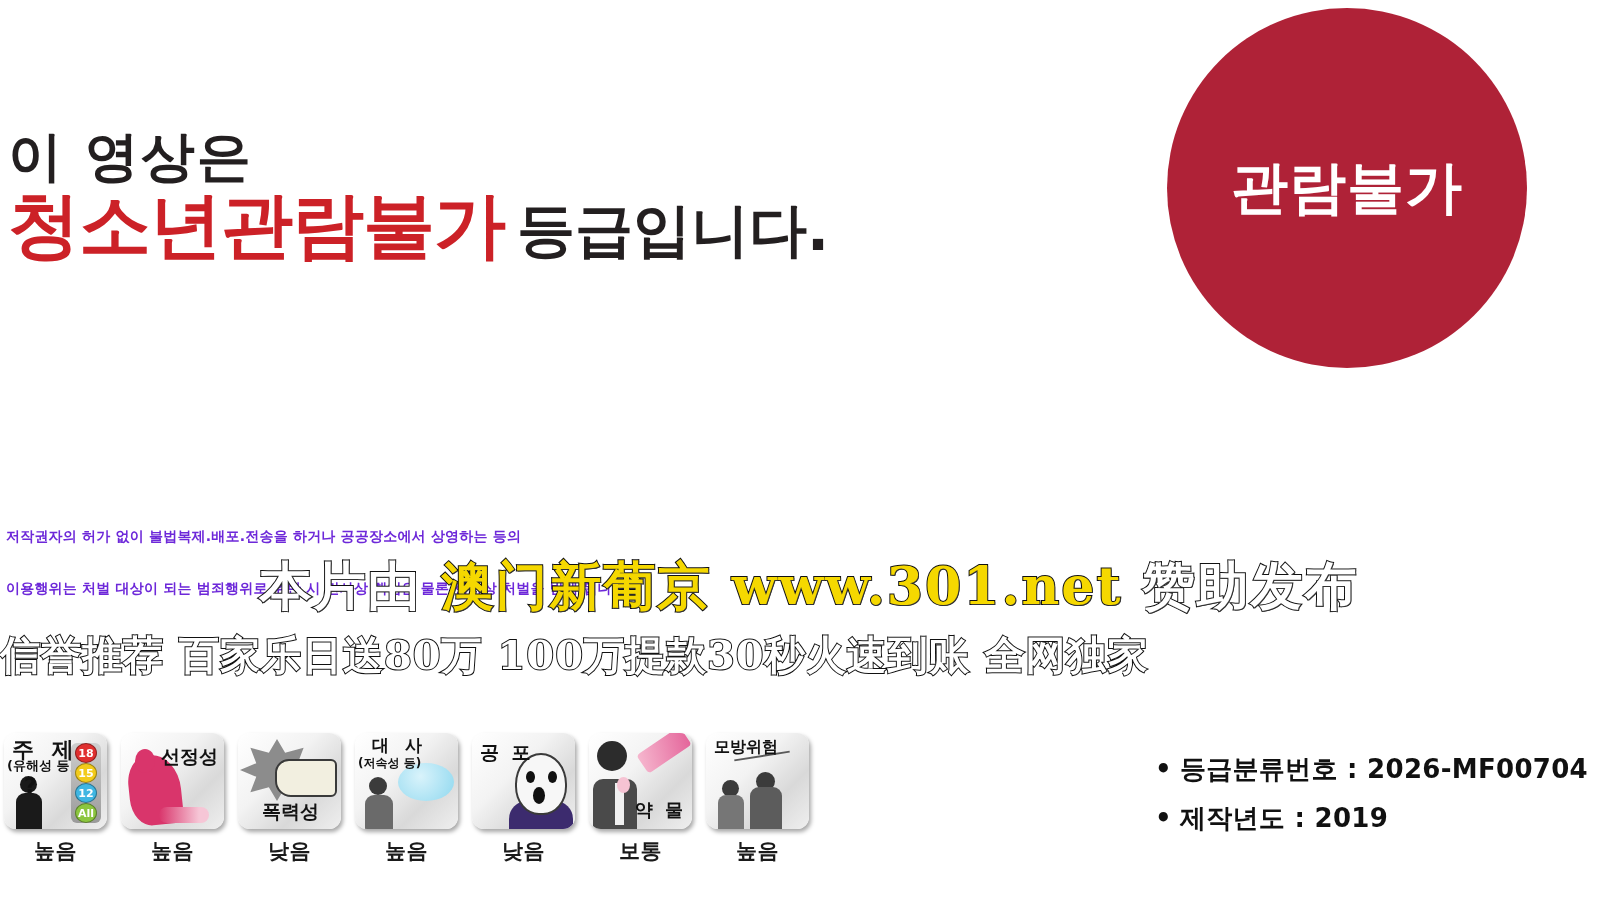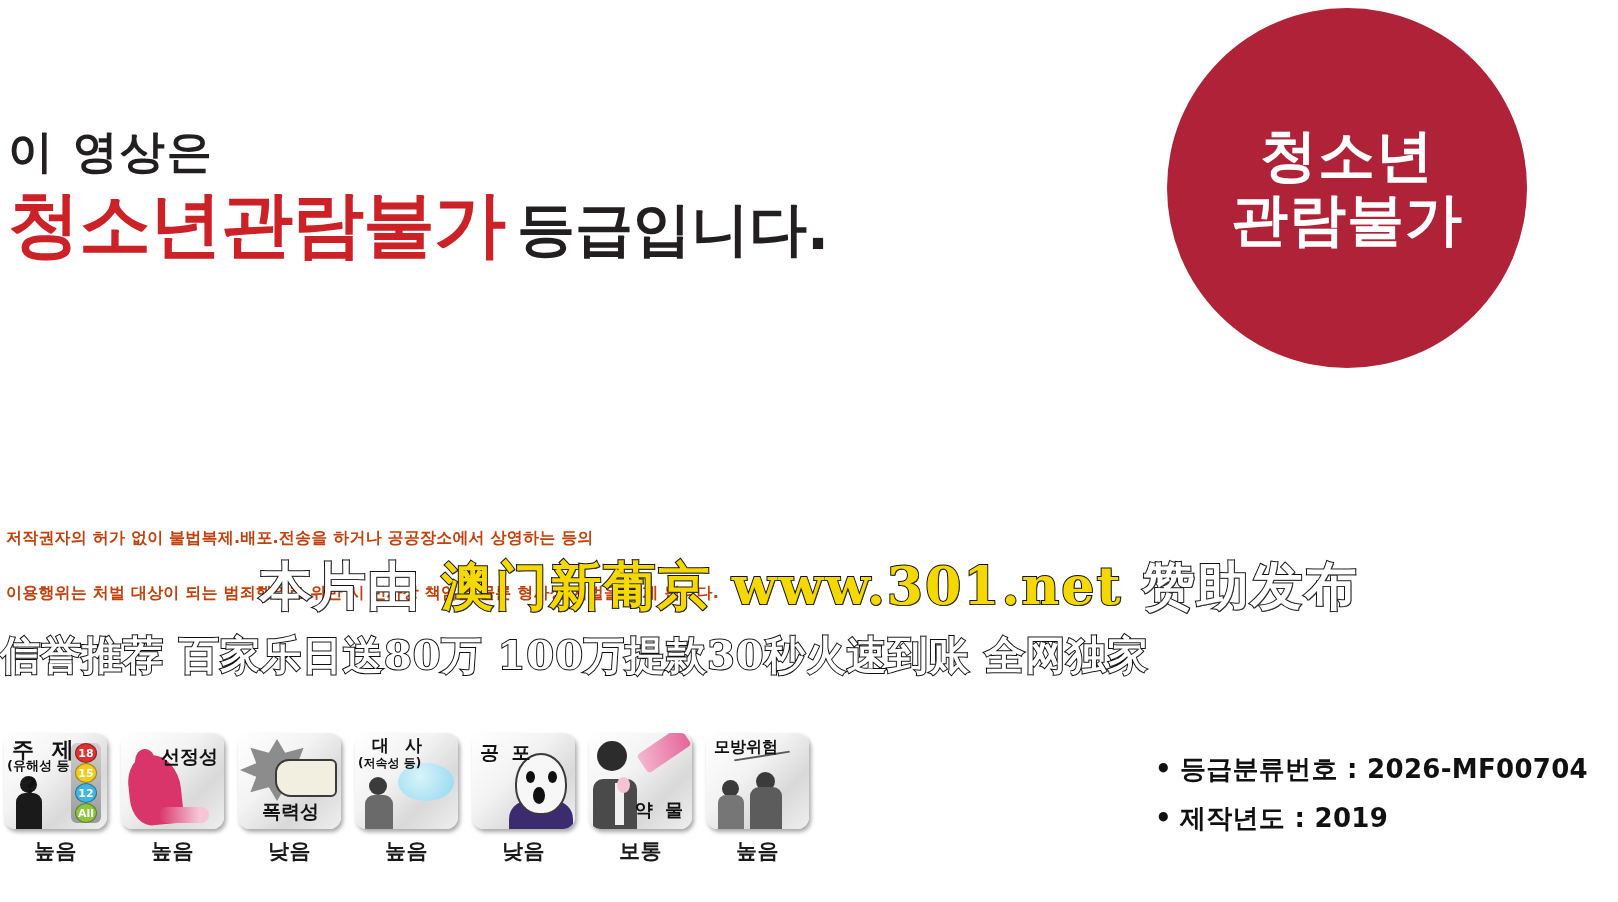--- a/index.html
+++ b/index.html
@@ -42,26 +42,25 @@
   }
 
   
   .headline {
     position: absolute;
     left: 8px;
     top: 128px;
     width: 1150px;
   }
   .hl-row1 {
-    font-size: 45px;
+    font-size: 54px;
     font-weight: 700;
     color: #231f20;
     letter-spacing: 2px;
     line-height: 1.08;
-    margin-bottom: 8px;
     white-space: nowrap;
   }
   .hl-row2 {
     line-height: 1.1;
     white-space: nowrap;
     margin-bottom: 6px;
   }
   .hl-red {
     font-size: 72px;
     font-weight: 700;
@@ -86,23 +85,23 @@
 
   
   .legal {
     position: absolute;
     left: 6px;
     top: 528px;
     width: 1160px;
   }
   .legal p {
     margin: 0 0 34px 0;
-    font-size: 16px;
+    font-size: 14px;
     font-weight: 600;
-    color: #c2410c;
+    color: #6d28d9;
     letter-spacing: 0.2px;
     white-space: nowrap;
   }
 
   
   .watermark {
     position: absolute;
     left: 0;
     top: 560px;
     width: 1618px;
@@ -270,21 +269,20 @@
     content: "\2022";
     margin-right: 8px;
   }
 </style>
 </head>
 <body>
 
 <div id="stage">
 
   <div class="badge-circle">
-    <span class="badge-line">청소년</span>
     <span class="badge-line">관람불가</span>
   </div>
 
   <div class="headline">
     <div class="hl-row1">이 영상은</div>
     <div class="hl-row2">
       <span class="hl-red">청소년관람불가</span><span class="hl-black-tail">등급입니다.</span>
     </div>
   </div>
 

